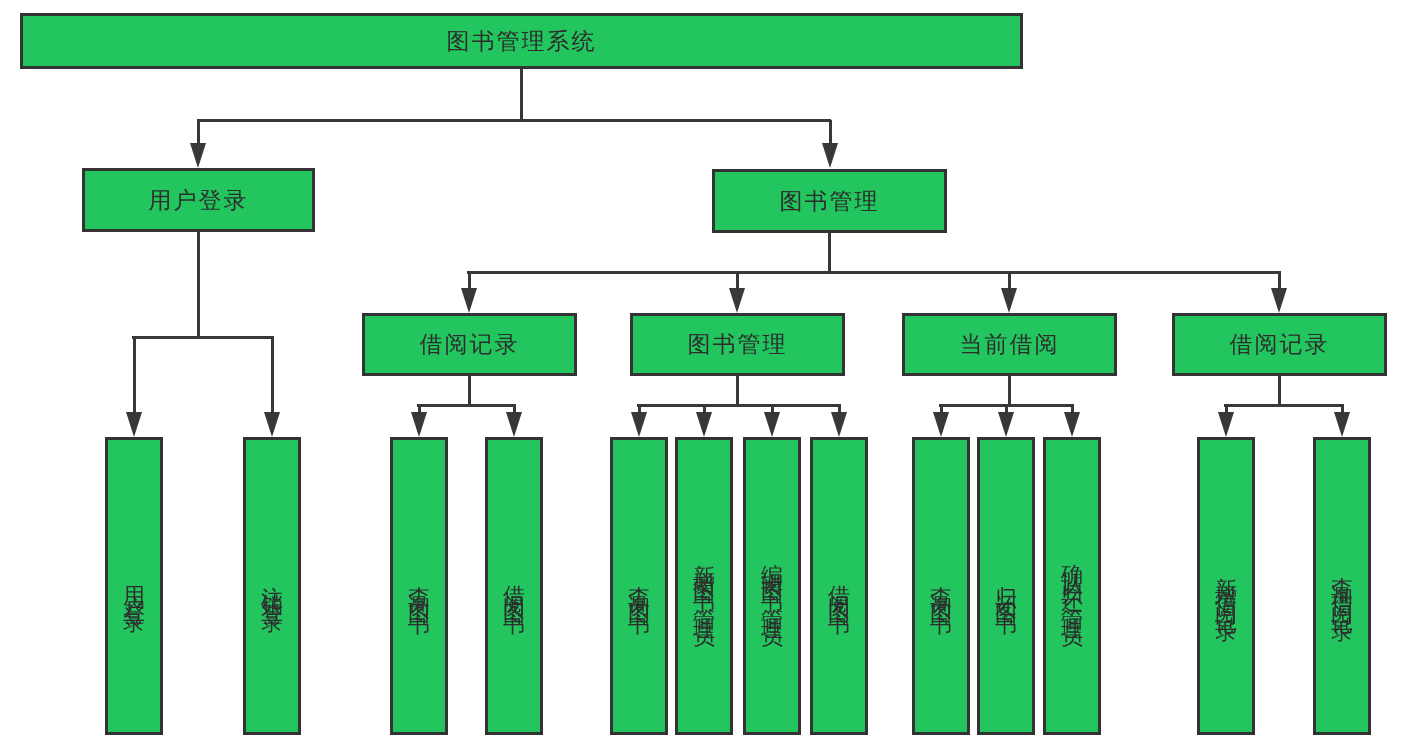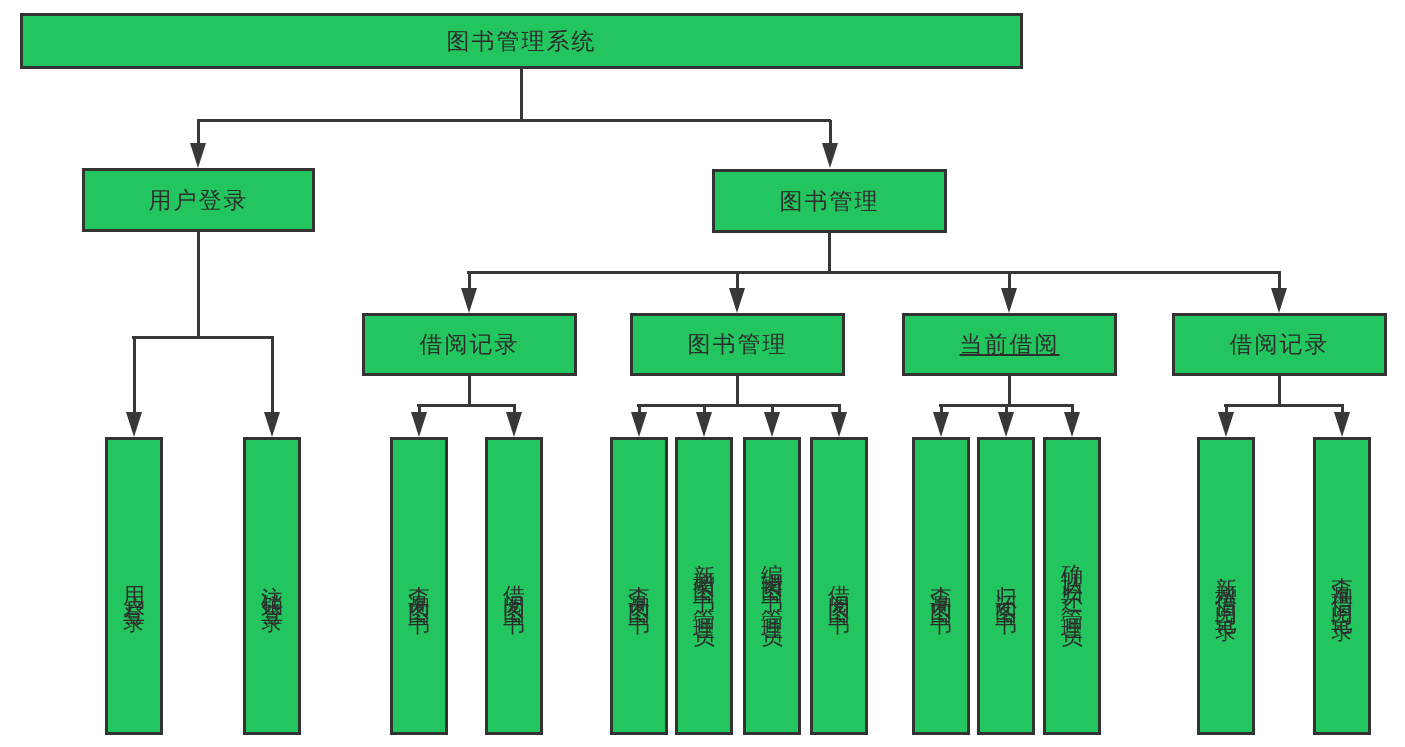--- a/index.html
+++ b/index.html
@@ -113,21 +113,21 @@
       <div class="arrowhead" style="left: 1334px; top: 412px;"></div>
     </div>
 
   <div class="box" style="left:20px; top:13px; width:1003px; height:56px;">图书管理系统</div>
 
   <div class="box" style="left:82px; top:168px; width:233px; height:64px;">用户登录</div>
   <div class="box" style="left:712px; top:169px; width:235px; height:64px;">图书管理</div>
 
   <div class="box" style="left:362px; top:313px; width:215px; height:63px;">借阅记录</div>
   <div class="box" style="left:630px; top:313px; width:215px; height:63px;">图书管理</div>
-  <div class="box" style="left:902px; top:313px; width:215px; height:63px;text-decoration:underline;">当前借阅</div>
+  <div class="box" style="left:902px; top:313px; width:215px; height:63px;">当前借阅</div>
   <div class="box" style="left:1172px; top:313px; width:215px; height:63px;">借阅记录</div>
 
   <div class="box leaf" style="left:105px; top:437px; width:58px; height:298px;">用户登录</div>
   <div class="box leaf" style="left:243px; top:437px; width:58px; height:298px;">注销登录</div>
   <div class="box leaf" style="left:390px; top:437px; width:58px; height:298px;">查询图书</div>
   <div class="box leaf" style="left:485px; top:437px; width:58px; height:298px;">借阅图书</div>
   <div class="box leaf" style="left:610px; top:437px; width:58px; height:298px;">查询图书</div>
   <div class="box leaf" style="left:675px; top:437px; width:58px; height:298px;">新增图书（管理员）</div>
   <div class="box leaf" style="left:743px; top:437px; width:58px; height:298px;">编辑图书（管理员）</div>
   <div class="box leaf" style="left:810px; top:437px; width:58px; height:298px;">借阅图书</div>

